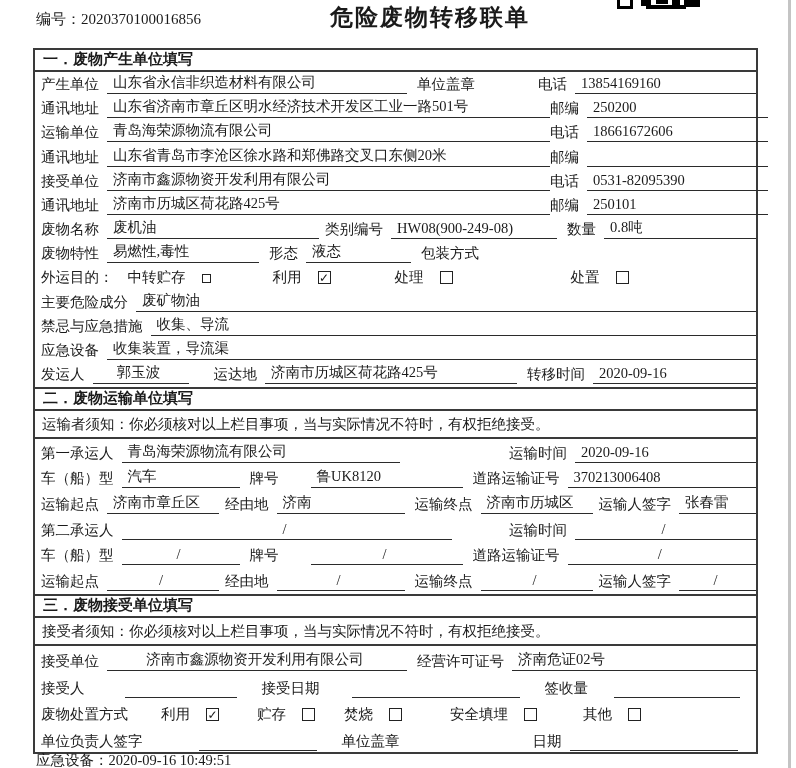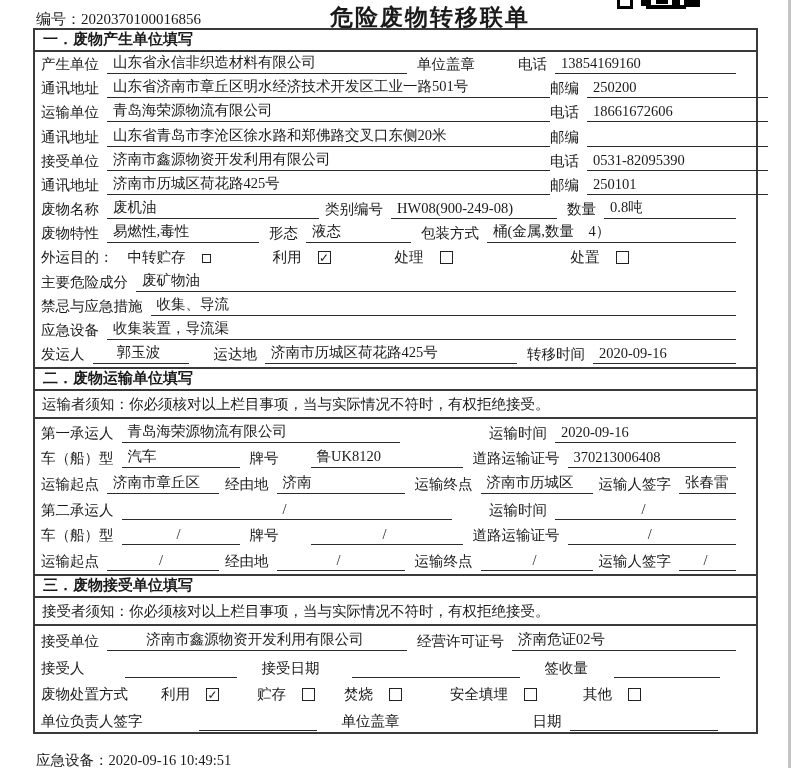--- a/index.html
+++ b/index.html
@@ -12,34 +12,34 @@
   *{box-sizing:border-box;}
   
   .serial{position:absolute;left:36px;top:10px;font-size:15px;white-space:nowrap;}
   .doc-title{position:absolute;left:330px;top:2px;font-size:23px;font-weight:bold;letter-spacing:2px;white-space:nowrap;}
   
   .qr{position:absolute;top:0;left:0;background:#000;}
   
   .page-edge{position:absolute;right:5px;top:0;width:3px;height:768px;background:#c4c4c4;}
   
   .form{
-    position:absolute;left:33px;top:28px;width:725px;height:706px;
+    position:absolute;left:33px;top:48px;width:725px;height:706px;
     border:2px solid #3a3a3a;background:#fff;
     display:flex;flex-direction:column;
   }
   .sec-h{
     font-weight:bold;font-size:15px;padding:1px 8px 2px;
     border-bottom:2px solid #3a3a3a;flex:0 0 auto;display:flex;align-items:center;
   }
   .sec-h2{height:24px;}
   .note-row{
     padding:2px 7px;border-bottom:2px solid #3a3a3a;height:28px;
     display:flex;align-items:center;flex:0 0 auto;
   }
-  .body-block{flex:0 0 auto;padding:1px 20px 0 6px;display:flex;flex-direction:column;}
+  .body-block{flex:0 0 auto;padding:1px 0 0 6px;display:flex;flex-direction:column;}
   .row{display:flex;align-items:flex-end;padding-bottom:3px;white-space:nowrap;}
   .s1 .row{height:24.2px;}
   .s2 .row{height:25.8px;}
   .s3 .row{height:27px;}
   .lbl{flex:0 0 auto;margin-right:8px;}
   .u{
     border-bottom:1px solid #2b2b2b;display:inline-block;
     padding:0 4px 1px 6px;flex:0 0 auto;overflow:hidden;
   }
   .fill{flex:1 1 auto;}
@@ -131,21 +131,20 @@
       <span class="u w165">HW08(900-249-08)</span>
       <span class="lbl ml10">数量</span>
       <span class="u fill">0.8吨</span>
     </div>
     <div class="row">
       <span class="lbl">废物特性</span>
       <span class="u w150">易燃性,毒性</span>
       <span class="lbl ml10">形态</span>
       <span class="u w105">液态</span>
       <span class="lbl ml10">包装方式</span>
-      <span class="u fill">桶(金属,数量　4）</span>
     </div>
     <div class="row">
       <span class="lbl">外运目的：</span>
       <span class="lbl ml6">中转贮存</span>
       <span class="box sm"></span>
       <span class="lbl" style="margin-left:62px;">利用</span>
       <span class="box">
           <span>✓</span>
         </span>
       <span class="lbl" style="margin-left:64px;">处理</span>

